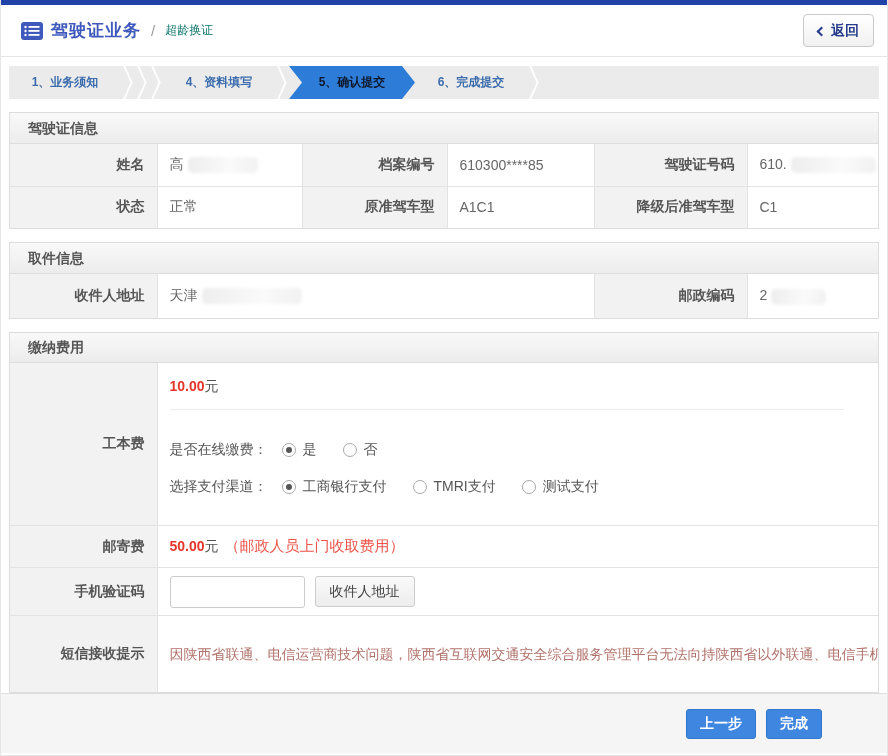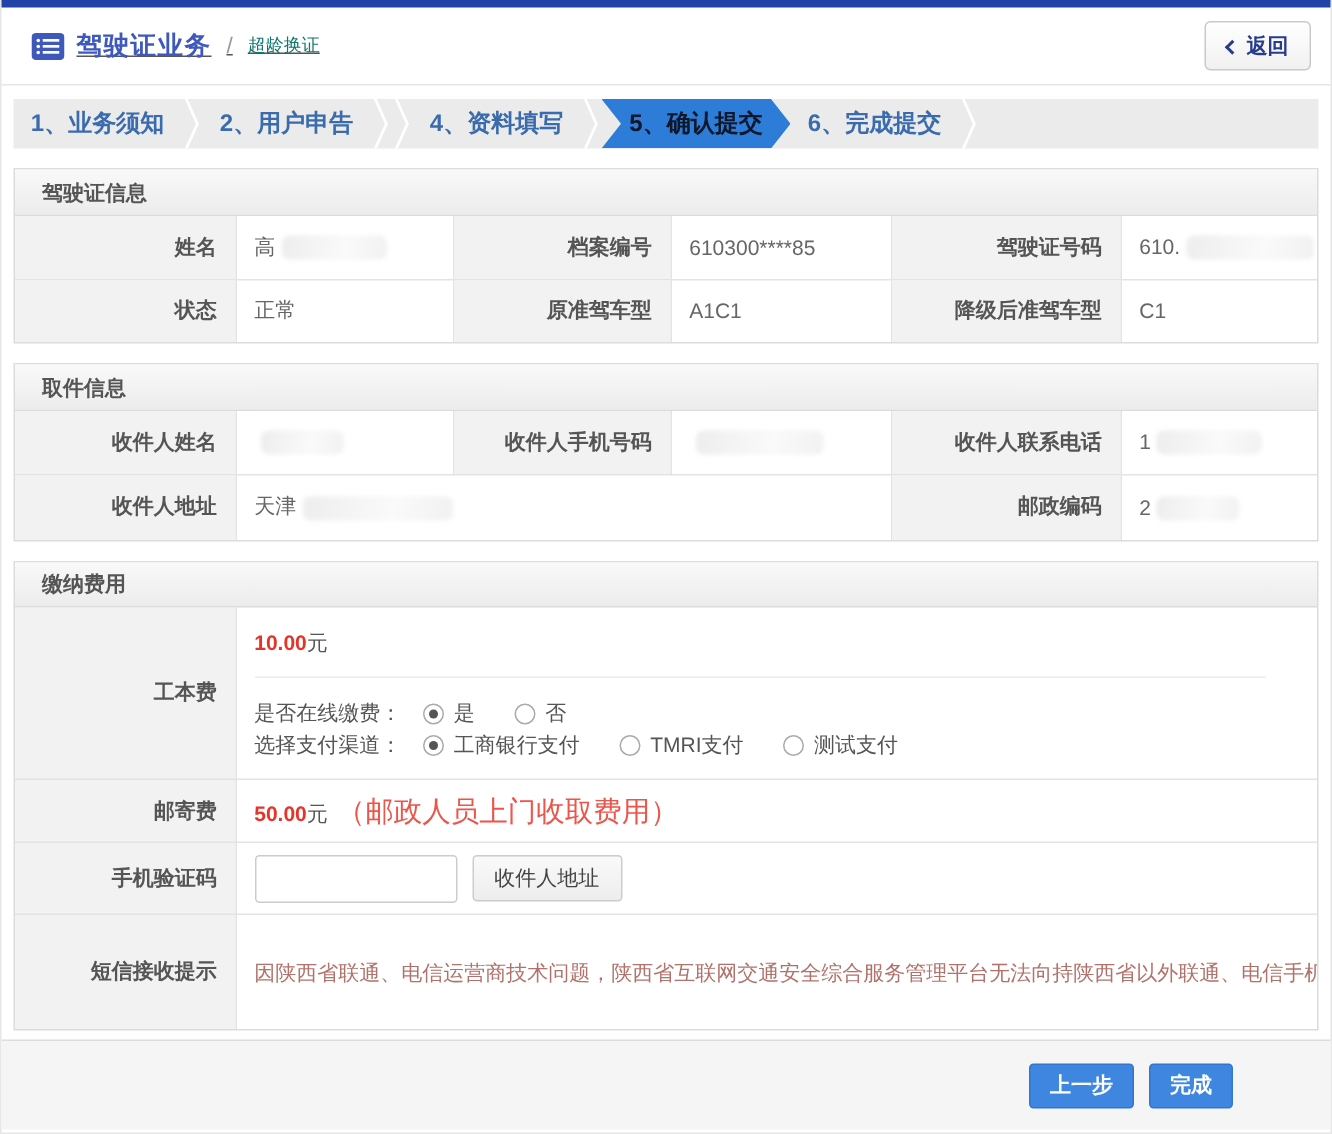--- a/index.html
+++ b/index.html
@@ -9,35 +9,35 @@
     font-family:"Liberation Sans","DejaVu Sans",sans-serif;
     color:#555; overflow:hidden;
   }
   .page { width:888px; height:756px; border-left:1px solid #e6e6e6; border-right:1px solid #e6e6e6; border-bottom:1px solid #e6e6e6; position:relative; background:#fff; }
 
   
   .topbar { height:5px; background:#2143a8; width:100%; }
 
   
   .header { height:52px; border-bottom:1px solid #e5e5e5; display:flex; align-items:center; justify-content:space-between; padding:0 13px 0 20px; }
-  .header-left { display:flex; align-items:center; gap:8px;text-decoration:underline; }
+  .header-left { display:flex; align-items:center; gap:8px; }
   .doc-icon { display:inline-flex; }
   .hdr-title { font-size:17px; font-weight:bold; color:#3e59bb; letter-spacing:1px; }
   .hdr-sep { font-size:15px; color:#999; margin:0 2px; }
   .hdr-sub { font-size:12px; color:#0f766e; }
   .back-btn { display:inline-flex; align-items:center; gap:6px; height:33px; padding:0 14px;
     background:linear-gradient(#ffffff,#f1f1f1); border:1px solid #c9c9c9; border-radius:4px;
     font-size:14px; font-weight:bold; color:#273c8c; cursor:pointer;
     font-family:"Liberation Sans","DejaVu Sans",sans-serif; }
   .back-chev { width:7px; height:7px; border-left:2px solid #273c8c; border-bottom:2px solid #273c8c; transform:rotate(45deg); display:inline-block; margin-top:1px; }
 
   
   .steps { margin:9px 8px 0 8px; height:33px; background:#ebebeb; display:flex; align-items:stretch; overflow:hidden; }
   .step { flex:0 0 112px; display:flex; align-items:center; justify-content:center;
-    font-size:16px; font-weight:bold; color:#3a6cad; cursor:pointer; }
+    font-size:12px; font-weight:bold; color:#3a6cad; cursor:pointer; }
   .step.active { flex:0 0 126px; background:#2d7dd8; color:#0f172a;
     clip-path:polygon(0 0, calc(100% - 13px) 0, 100% 50%, calc(100% - 13px) 100%, 0 100%, 13px 50%); }
   .stepsep { flex:0 0 14px; position:relative; }
   .stepsep::before { content:''; position:absolute; top:0; left:6px; width:2px; height:52%; background:#fff; transform:skewX(24deg); }
   .stepsep::after  { content:''; position:absolute; bottom:0; left:6px; width:2px; height:52%; background:#fff; transform:skewX(-24deg); }
   .steptail { flex:1; }
 
   
   .section { margin:13px 8px 0 8px; border:1px solid #dcdcdc; }
   .section:first-of-type { margin-top:30px; }
@@ -52,24 +52,24 @@
   td.lbl { background:#f2f2f2; text-align:right; color:#555; font-weight:bold; }
   td.val { background:#fff; color:#666; text-align:left; }
   .redact { display:inline-block; vertical-align:middle; height:16px; border-radius:5px;
     background:linear-gradient(100deg,#ededed,#fafafa 60%,#f1f1f1); filter:blur(1.5px); margin-left:4px; }
   .w55{width:55px;} .w70{width:70px;} .w85{width:85px;} .w100{width:100px;}
 
   
   td.fee-val { padding:0 0 0 18px; }
   .amount { color:#e5342a; font-size:14px; font-weight:bold; }
   .amount-unit { color:#555; font-size:14px; }
-  .fee-note { color:#ed544a; font-size:19px; margin-left:6px; }
+  .fee-note { color:#ed544a; font-size:15px; margin-left:6px; }
   .amount-block { padding:15px 0 13px 0; border-bottom:1px solid #ececec; margin-right:22px; }
   .pay-lines { padding:12px 0 10px 0; }
-  .radio-line { display:flex; align-items:center; margin:3px 0; font-size:14px; color:#555; }
+  .radio-line { display:flex; align-items:center; margin:19px 0; font-size:14px; color:#555; }
   .radio-q { margin-right:14px; }
   .radio-opt { display:inline-flex; align-items:center; gap:7px; margin-right:26px; cursor:pointer; }
   .rb { width:14px; height:14px; border:1px solid #aaa; border-radius:50%; background:#fff; position:relative; display:inline-block; }
   .rb.checked::after { content:''; position:absolute; left:3px; top:3px; width:6px; height:6px; border-radius:50%; background:#555; }
 
   .captcha-wrap { display:flex; align-items:center; gap:10px; }
   .captcha-input { width:135px; height:32px; border:1px solid #ccc; border-radius:3px; padding:0 8px; font-size:14px;
     font-family:"Liberation Sans","DejaVu Sans",sans-serif; }
   .captcha-btn { height:31px; padding:0 14px; background:linear-gradient(#fafafa,#ededed); border:1px solid #ccc; border-radius:3px;
     font-size:14px; color:#444; cursor:pointer; font-family:"Liberation Sans","DejaVu Sans",sans-serif; }
@@ -110,23 +110,20 @@
       <span class="back-chev"></span>
       <span>返回</span>
     </button>
   </div>
 
   <div class="steps">
     <div class="step">
         <span>1、业务须知</span>
       </div>
     <div class="stepsep"></div>
-    <div class="step">
-        <span>2、用户申告</span>
-      </div>
     <div class="stepsep"></div>
     <div class="stepsep"></div>
     <div class="step">
         <span>4、资料填写</span>
       </div>
     <div class="stepsep"></div>
     <div class="step active">
         <span>5、确认提交</span>
       </div>
     <div class="step">
@@ -173,28 +170,20 @@
     <table class="grid">
       <colgroup>
           <col style="width:147px">
           <col style="width:145px">
           <col style="width:145px">
           <col style="width:147px">
           <col style="width:153px">
           <col>
         </colgroup>
       <tbody>
-          <tr>
-        <td class="lbl">收件人姓名</td>
-        <td class="val"><span></span><span class="redact w55"></span></td>
-        <td class="lbl">收件人手机号码</td>
-        <td class="val"><span></span><span class="redact w85"></span></td>
-        <td class="lbl">收件人联系电话</td>
-        <td class="val"><span>1</span><span class="redact w70"></span></td>
-      </tr>
       <tr>
         <td class="lbl" style="height:44px">收件人地址</td>
         <td class="val" colspan="3"><span>天津</span><span class="redact w100"></span></td>
         <td class="lbl">邮政编码</td>
         <td class="val"><span>2</span><span class="redact w55"></span></td>
       </tr>
     </tbody>
       </table>
   </div>
 

